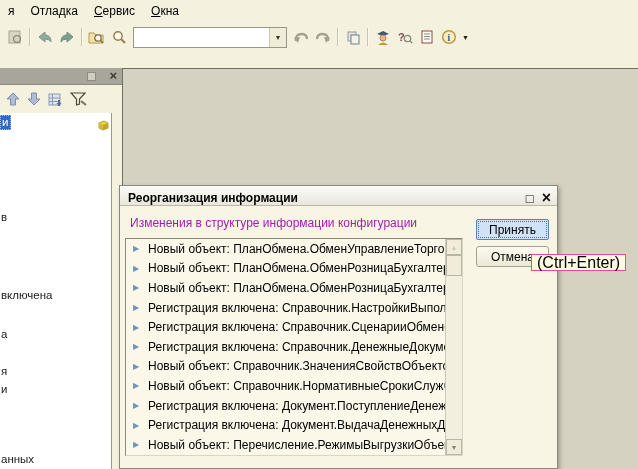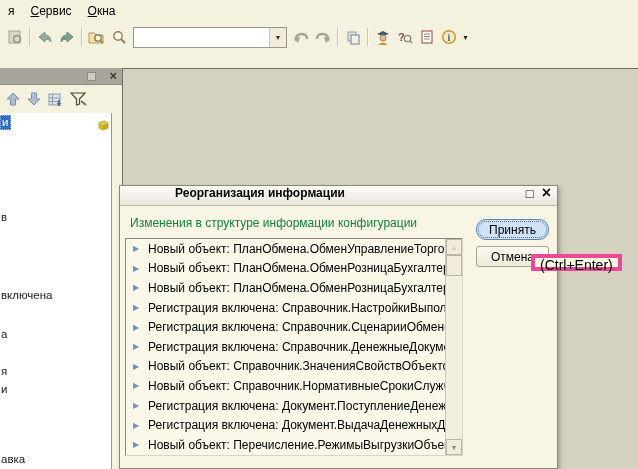--- a/index.html
+++ b/index.html
@@ -25,49 +25,50 @@
   .sb-close{position:absolute;right:5px;top:0px;font-size:13px;font-weight:bold;color:#3a392f;line-height:16px;cursor:default;}
   .sb-toolbar{position:absolute;left:0;top:17px;width:100%;height:27px;display:flex;align-items:center;padding-left:6px;box-sizing:border-box;gap:7px;}
   .sb-tree{position:absolute;left:0;top:45px;width:111px;bottom:0;background:#fff;border-right:1px solid #9b9889;}
   .tree-frag{position:absolute;left:1px;font-size:11.5px;color:#1a1a1a;white-space:nowrap;}
   .tree-sel{position:absolute;left:0;top:2px;padding:0 2px 1px 1px;background:#316ac5;color:#fff;border:1px dotted #a8c0ea;font-size:11.5px;}
   .cube{position:absolute;right:2px;top:7px;}
   
   .workspace{position:absolute;left:122px;top:68px;right:0;bottom:0;background:#d6d2c2;border-top:1px solid #716f63;border-left:1px solid #716f63;}
   
   .dialog{position:absolute;left:119px;top:185px;width:439px;height:284px;background:#f8f5e4;border:1px solid #8a887c;box-shadow:2px 2px 4px rgba(60,58,45,.35);box-sizing:border-box;z-index:5;}
-  .dlg-title{position:absolute;left:0;top:0;width:100%;height:20px;background:linear-gradient(#fcfbf7,#e9e7dc);border-bottom:1px solid #bbb8ab;display:flex;align-items:flex-start;box-sizing:border-box;padding-left:47px;}
+  .dlg-title{position:absolute;left:0;top:0;width:100%;height:20px;background:linear-gradient(#fcfbf7,#e9e7dc);border-bottom:1px solid #bbb8ab;display:flex;align-items:flex-end;box-sizing:border-box;}
   .dlg-title-text{font-weight:bold;padding-left:8px;}
   .dlg-btns{margin-left:auto;display:flex;align-items:center;padding-right:6px;gap:8px;}
   .dlg-max{font-size:13px;line-height:13px;color:#111;}
   .dlg-close{font-size:16px;font-weight:bold;line-height:14px;color:#111;}
-  .dlg-label{position:absolute;left:10px;top:30px;color:#15803d;}
+  .dlg-label{position:absolute;left:10px;top:30px;color:#a21caf;}
   .btn{position:absolute;width:73px;height:21px;font:12px "Liberation Sans",sans-serif;display:flex;align-items:center;justify-content:center;box-sizing:border-box;cursor:default;}
-  .btn-accept{left:356px;top:33px;background:#cfe2f6;border:1px solid #5c83b4;border-radius:10px;outline:1px dotted #55708e;outline-offset:-3px;}
+  .btn-accept{left:356px;top:33px;background:#cfe2f6;border:1px solid #5c83b4;border-radius:2px;outline:1px dotted #55708e;outline-offset:-3px;}
   .btn-cancel{left:356px;top:60px;background:linear-gradient(#fdfbf2,#ece8d4);border:1px solid #a5a294;border-radius:3px;}
   .list{position:absolute;left:5px;top:52px;width:338px;height:218px;background:#fbf8ea;border:1px solid;border-color:#8a887c #d9d6c6 #d9d6c6 #8a887c;box-sizing:border-box;}
   .rows{position:absolute;left:0;top:0;right:17px;bottom:0;overflow:hidden;}
   .lrow{height:19.6px;display:flex;align-items:center;padding-left:7px;white-space:nowrap;}
   .tri{width:15px;font-size:8px;color:#6f94bd;flex:0 0 15px;}
   .ltxt{font-size:12px;color:#000;}
   .vscroll{position:absolute;right:0;top:0;bottom:0;width:17px;background:#f3efdf;border-left:1px solid #cac7b7;box-sizing:border-box;}
   .sbtn{position:absolute;left:0;width:16px;height:16px;background:#f1ecd9;border:1px solid #b9b6a6;box-sizing:border-box;display:flex;align-items:center;justify-content:center;font-size:7px;}
   .sbtn.up{top:0;color:#cfcab2;}
   .sbtn.down{bottom:0;color:#85826f;}
   .sthumb{position:absolute;left:0;top:16px;width:16px;height:21px;background:#f1ecd9;border:1px solid #b9b6a6;box-sizing:border-box;}
-  .tooltip{position:absolute;left:531px;top:254px;height:17px;line-height:15px;padding:0 5px;background:#fdfae3;border:4px solid #ec4899;font-size:14px;z-index:10;white-space:nowrap;box-sizing:border-box;}
+  .tooltip{position:absolute;left:531px;top:254px;height:17px;line-height:15px;padding:0 5px;background:#fdfae3;border:1px solid #ec4899;font-size:16px;z-index:10;white-space:nowrap;box-sizing:border-box;}
   svg{display:block;}
 </style>
 </head>
 <body>
 
 <div class="screen">
 
   <div class="menubar">
       <span class="menu-item">я</span>
+      <span class="menu-item">Отладка</span>
       <span class="menu-item"><u>С</u>ервис</span>
       <span class="menu-item"><u>О</u>кна</span>
     </div>
 
   <div class="toolbar">
     <span class="tbtn">
       <svg width="15" height="14">
           <rect x="1" y="1" width="11" height="12" fill="#d9d5c4" stroke="#a8a493"></rect>
           <circle cx="9" cy="9" r="3.4" fill="none" stroke="#8f8b7a" stroke-width="1.3"></circle>
         </svg>
@@ -192,21 +193,21 @@
             <path d="M1 3 L6 1 L10 3 L10 8 L5 10 L1 8 Z" fill="#e9d348" stroke="#b7a22c"></path>
             <path d="M1 3 L5 5 L5 10 L1 8 Z" fill="#d3ba32"></path>
             <path d="M5 5 L10 3 L10 8 L5 10 Z" fill="#c0a724"></path>
           </svg>
       </span>
       <span class="tree-frag" style="top:98px">в</span>
       <span class="tree-frag" style="top:176px">включена</span>
       <span class="tree-frag" style="top:215px">а</span>
       <span class="tree-frag" style="top:252px">я</span>
       <span class="tree-frag" style="top:270px">и</span>
-      <span class="tree-frag" style="top:340px">авка</span>
+      <span class="tree-frag" style="top:340px">анных</span>
     </div>
   </div>
 
   <div class="workspace"></div>
 
   <div class="dialog">
     <div class="dlg-title">
       <span class="dlg-title-text">Реорганизация информации</span>
       <span class="dlg-btns">
         <span class="dlg-max">□</span>

